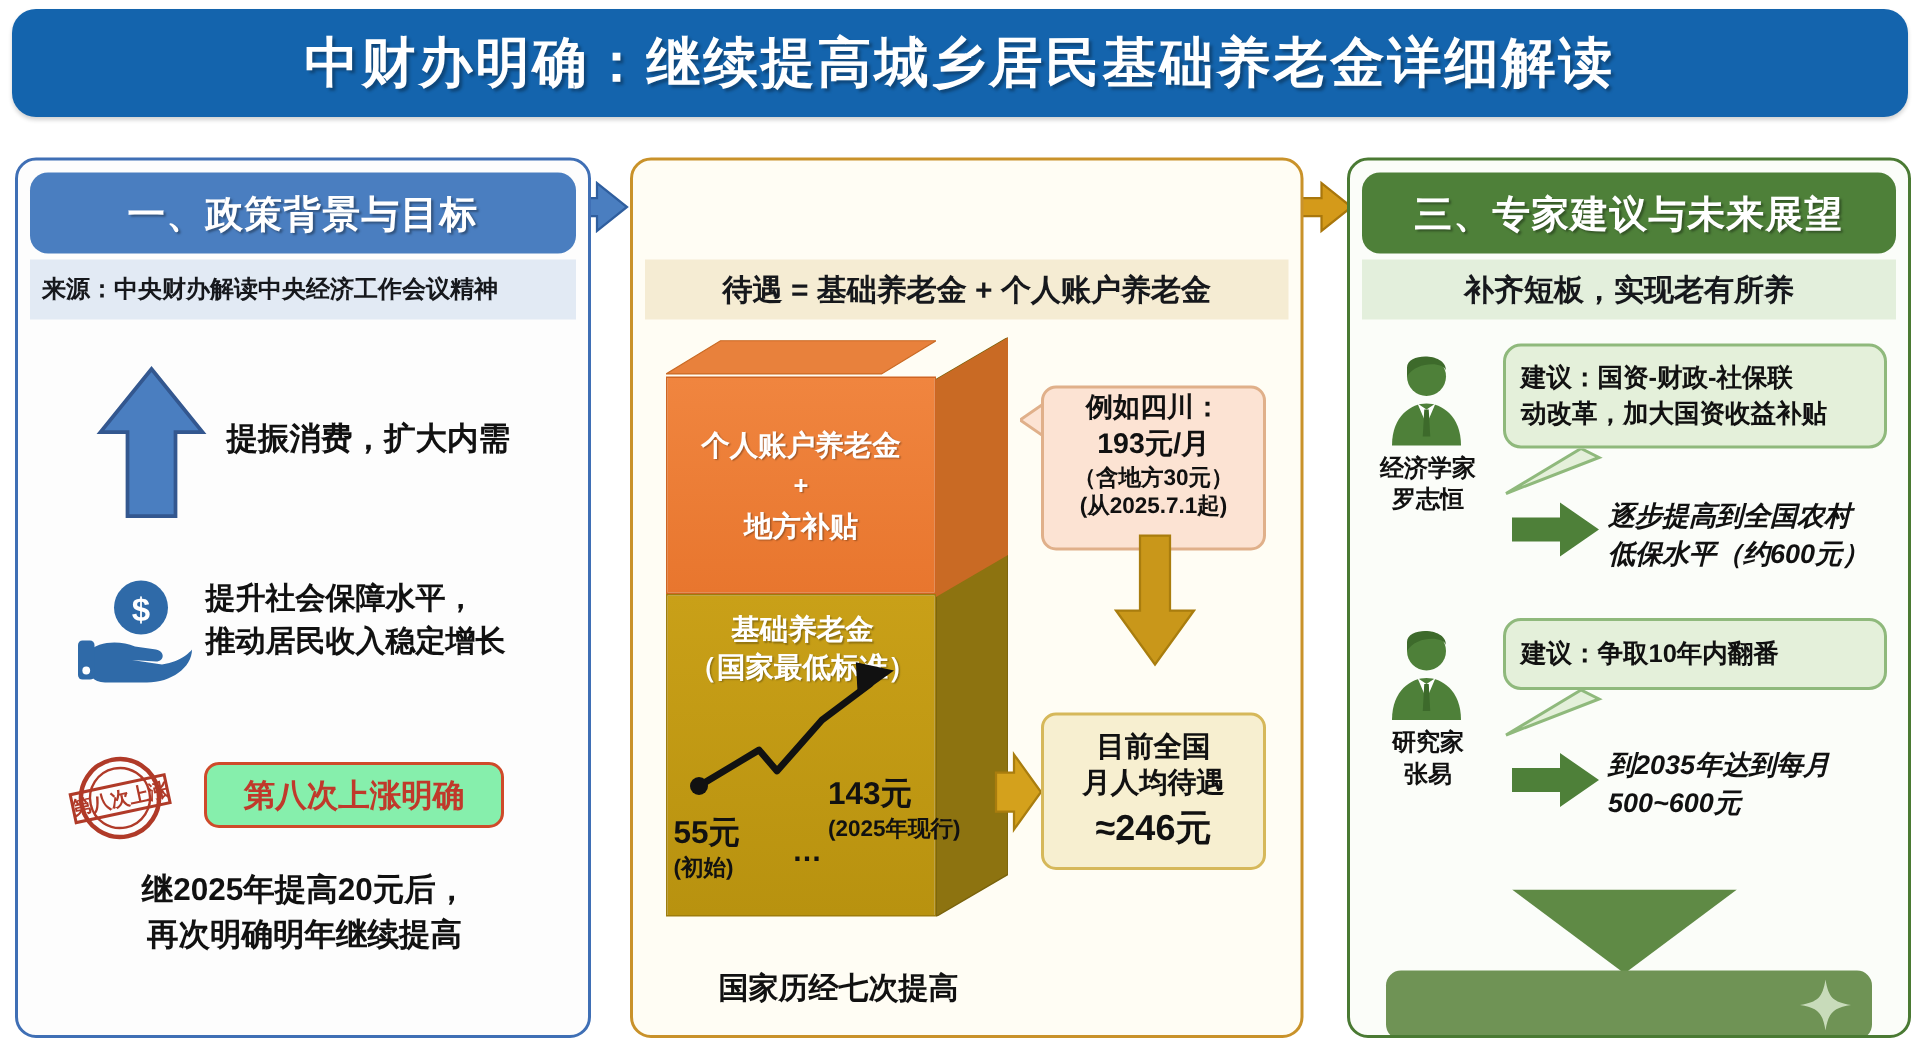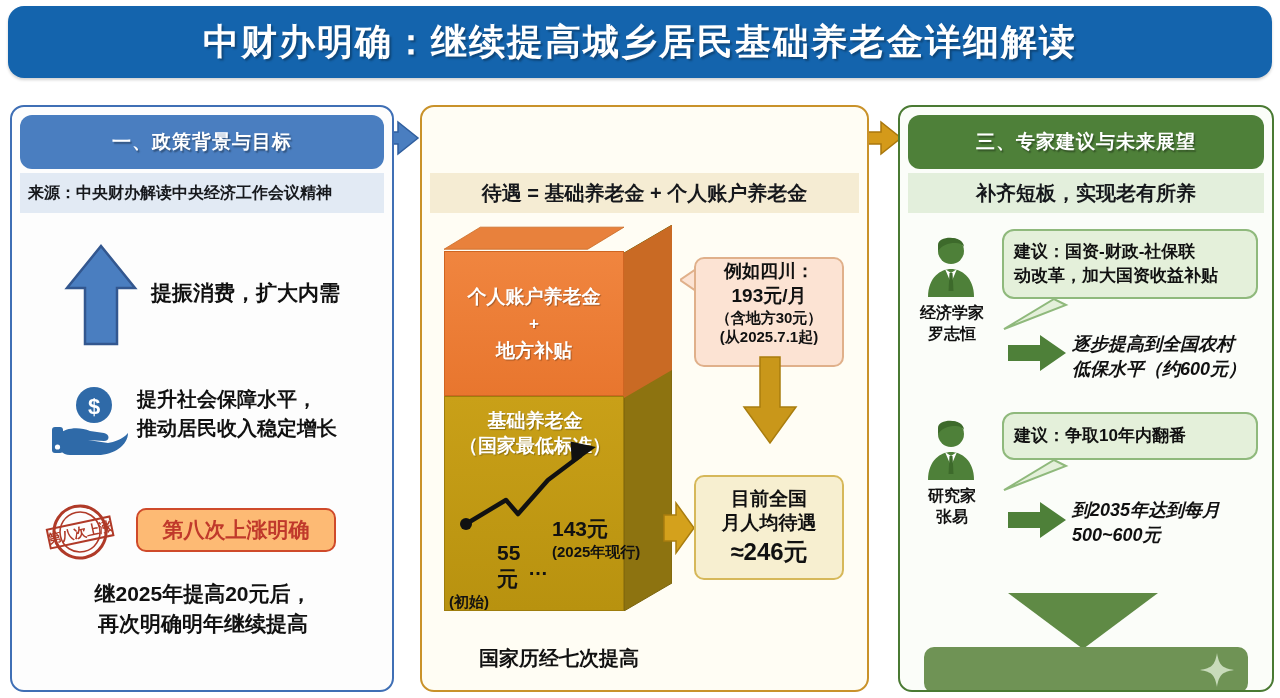--- a/index.html
+++ b/index.html
@@ -36,21 +36,21 @@
 
   .col-head{
     position:absolute;left:8px;top:8px;height:54px;
     display:flex;align-items:center;justify-content:center;
     border-radius:12px;
   }
   .col1 .col-head{width:364px;background:#4a7ec0;}
   .col2 .col-head{width:429px;background:#bf8e1c;}
   .col3 .col-head{width:356px;background:#4e8039;}
   .col-head span{
-    color:#fff;font-size:19px;font-weight:bold;letter-spacing:1px;
+    color:#fff;font-size:25px;font-weight:bold;letter-spacing:1px;
     text-shadow:1.5px 1.5px 1.5px rgba(0,0,0,.35);white-space:nowrap;text-align:center;
   }
 
   .sub-band{
     position:absolute;left:8px;top:66px;height:40px;
     display:flex;align-items:center;
   }
   .col1 .sub-band{width:364px;background:#e2eaf4;justify-content:flex-start;padding-left:8px;box-sizing:border-box;}
   .col2 .sub-band{width:429px;background:#f5ecd3;justify-content:center;}
   .col3 .sub-band{width:356px;background:#e3efdc;justify-content:center;}
@@ -74,21 +74,21 @@
   .hand-icon{position:absolute;left:28px;top:8px;width:80px;height:78px;}
   .c1-row2 .txt{
     position:absolute;left:115px;top:10px;width:250px;
     font-size:20px;font-weight:bold;color:#111;line-height:1.45;
   }
 
   .stamp-row{position:absolute;left:12px;top:395px;width:360px;height:60px;}
   .stamp{position:absolute;left:6px;top:0px;width:100px;height:60px;}
   .stamp-pill{
     position:absolute;left:112px;top:6px;width:200px;height:44px;
-    background:#fdba74;border:2.5px solid #cf4a2a;border-radius:10px;
+    background:#86efac;border:2.5px solid #cf4a2a;border-radius:10px;
     display:flex;align-items:center;justify-content:center;box-sizing:border-box;
   }
   .stamp-pill span{font-size:21px;font-weight:bold;color:#c0392b;white-space:nowrap;}
 
   .c1-foot{
     position:absolute;left:16px;top:472px;width:350px;
     font-size:21px;font-weight:bold;color:#111;line-height:1.45;text-align:center;
   }
 
   
@@ -111,21 +111,21 @@
     border:1px solid #9e7d0c;box-sizing:border-box;
   }
   .b3-gold .gt{
     position:absolute;left:0;top:12px;width:180px;text-align:center;
     color:#fff;font-size:19px;font-weight:bold;line-height:1.3;
     text-shadow:1px 1px 1px rgba(0,0,0,.28);
   }
   .b3-side{position:absolute;left:180px;top:0;width:48px;height:386px;}
   .chart-svg{position:absolute;left:0;top:171px;width:180px;height:215px;}
   .v55{position:absolute;left:5px;top:316px;width:74px;text-align:left;}
-  .v55 .big{font-size:21px;font-weight:bold;color:#111;margin-left:48px;}
+  .v55 .big{font-size:21px;font-weight:bold;color:#111;}
   .v55 .sml{font-size:15px;font-weight:bold;color:#111;}
   .vdots{position:absolute;left:84px;top:332px;font-size:20px;font-weight:bold;color:#111;}
   .v143{position:absolute;left:108px;top:290px;width:150px;}
   .v143 .big{font-size:21px;font-weight:bold;color:#111;}
   .v143 .sml{font-size:15px;font-weight:bold;color:#111;white-space:nowrap;}
 
   .c2-foot{
     position:absolute;left:22px;top:538px;width:230px;text-align:center;
     font-size:20px;font-weight:bold;color:#111;
   }

